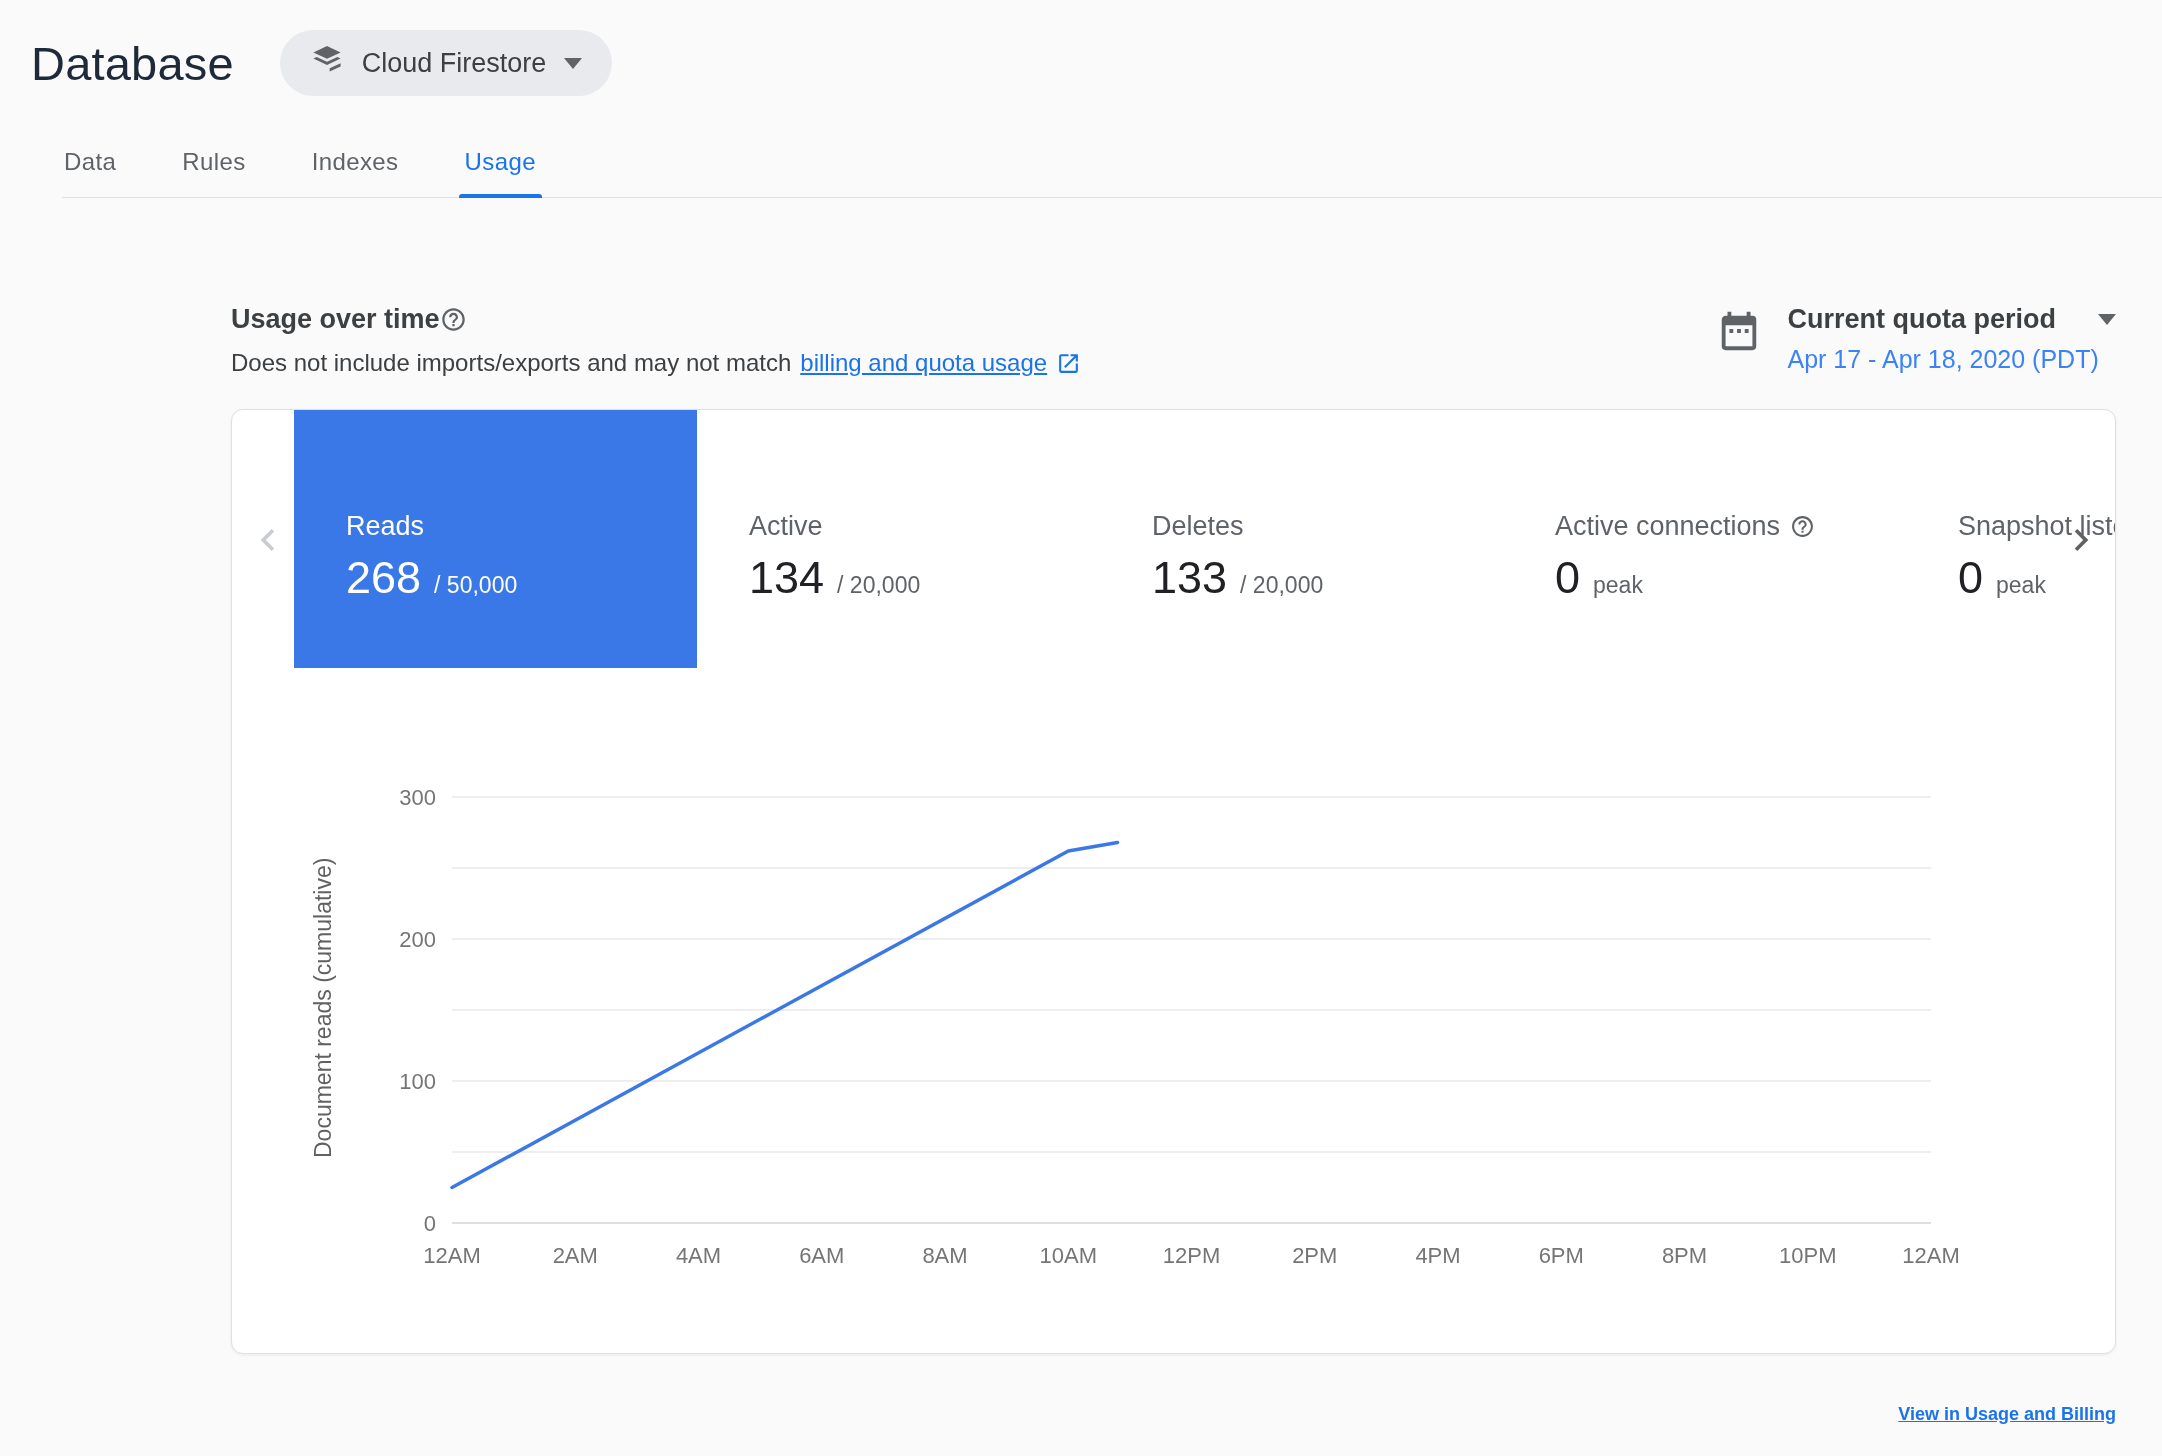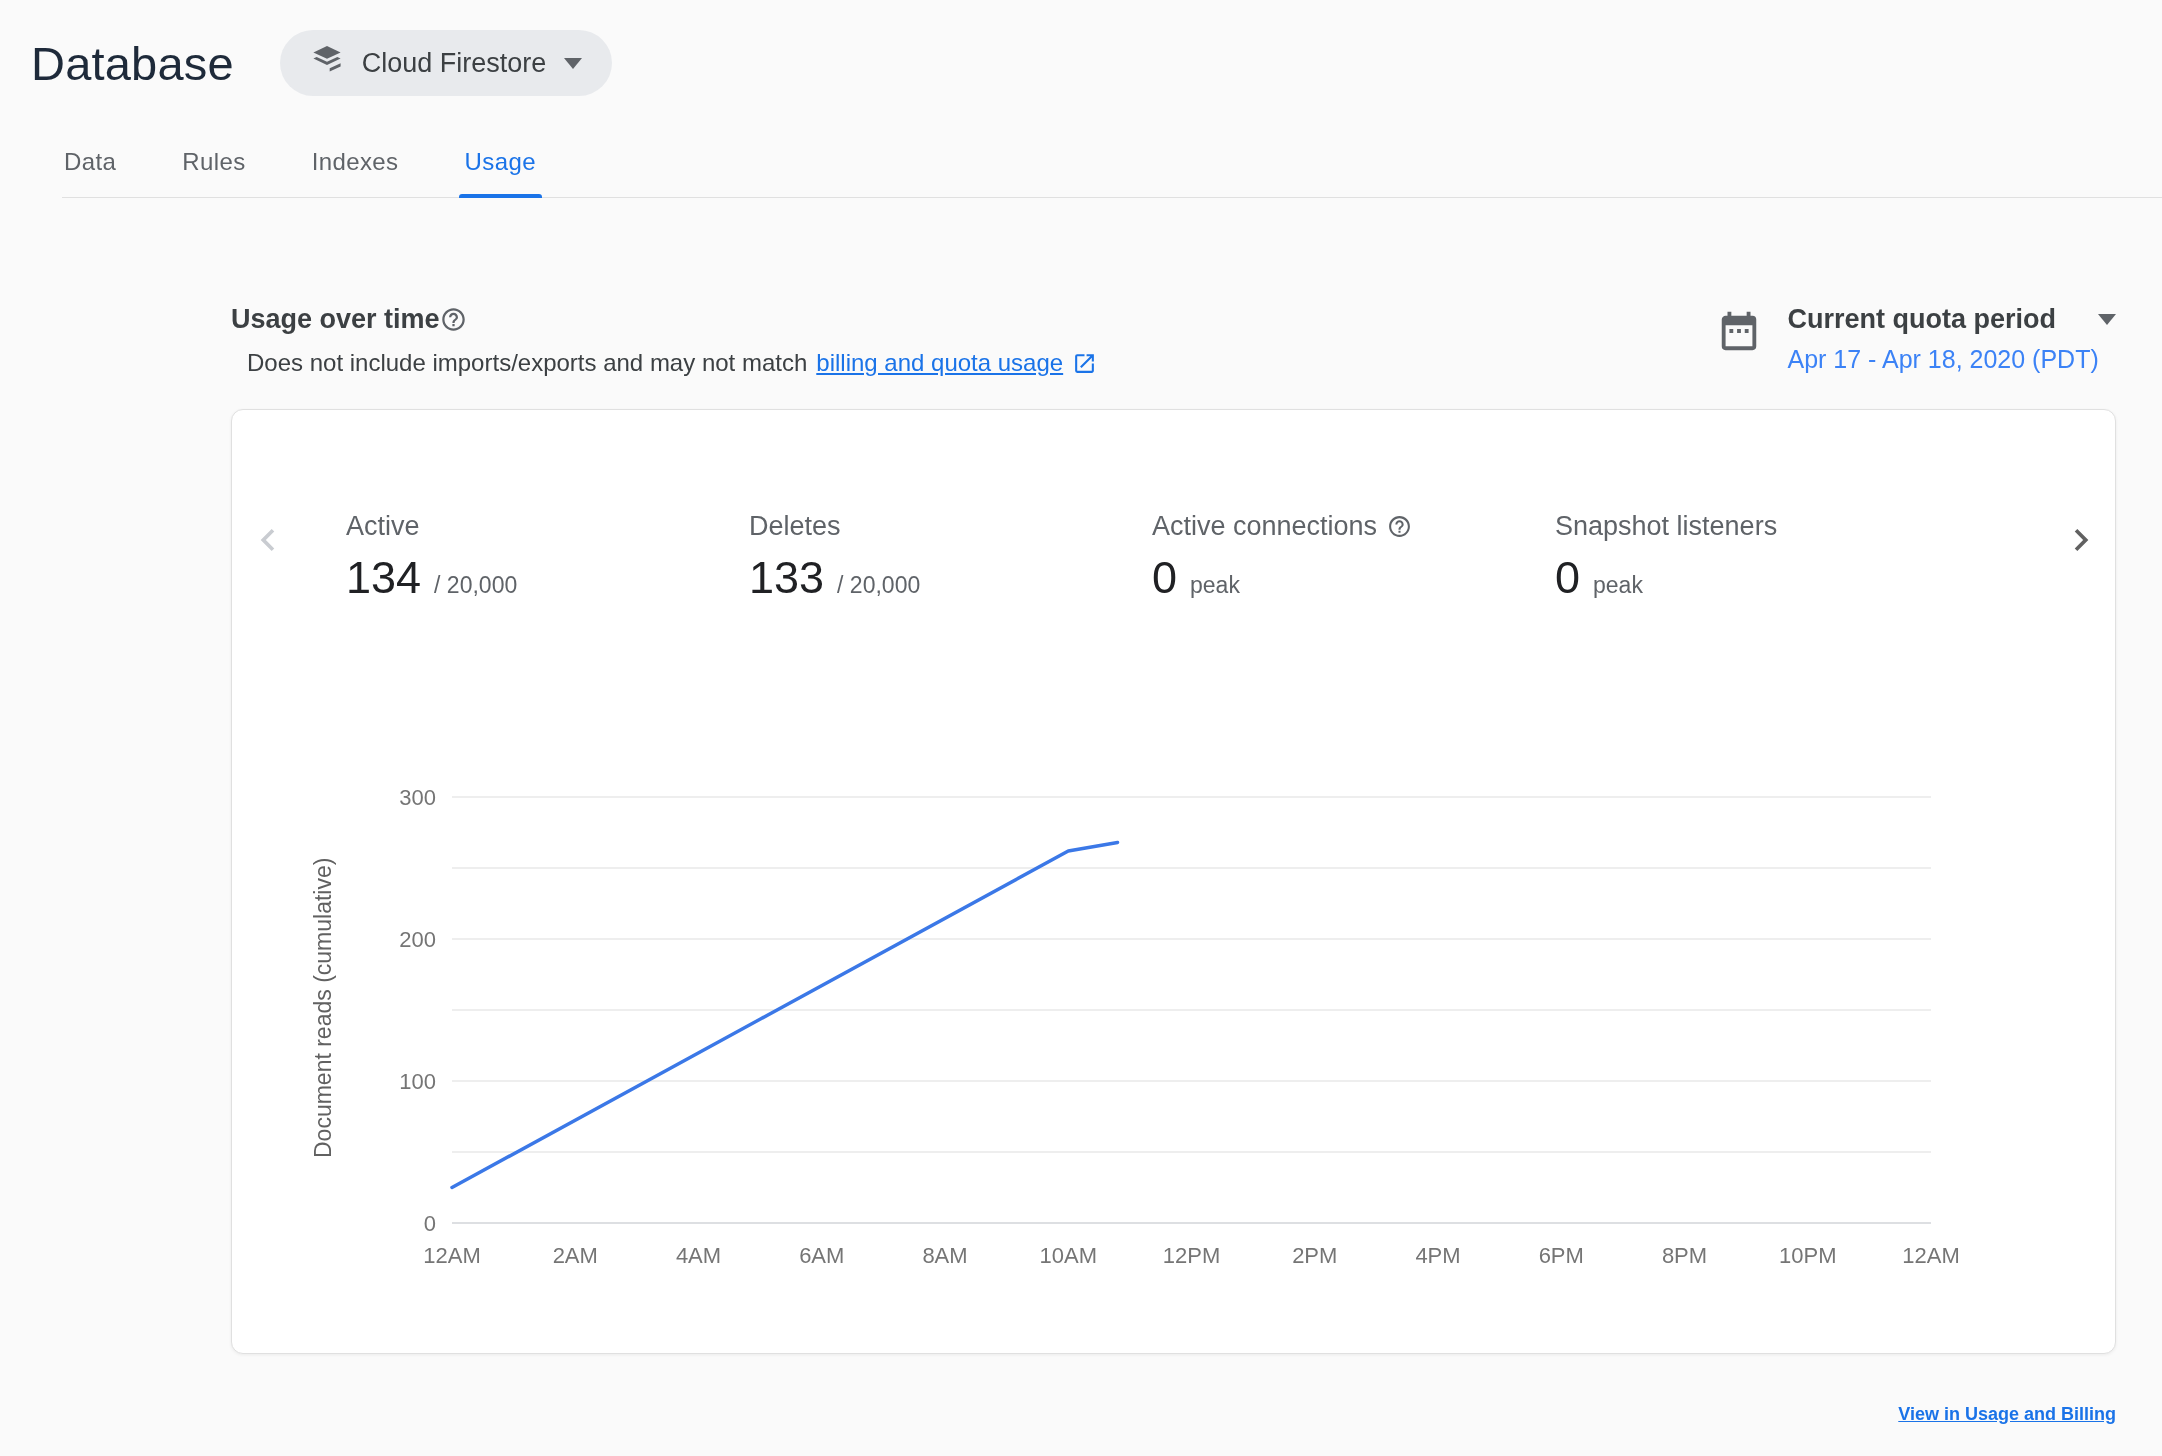--- a/index.html
+++ b/index.html
@@ -41,21 +41,21 @@
     background: #1a73e8; border-radius: 3px 3px 0 0;
   }
 
   
   main { padding: 0 46px 0 231px; }
 
   .usage-header { margin-top: 106px; display: flex; justify-content: space-between; align-items: flex-start; }
   .usage-title-row { display: flex; align-items: center; gap: 0; }
   h2.usage-title { margin: 0; font-size: 27px; font-weight: 700; color: #3c4043; }
   .help-icon svg { display: block; fill: #5f6368; }
-  .usage-desc { margin: 14px 16px 0; font-size: 24px; color: #3c4043; display: flex; align-items: center; gap: 9px; }
+  .usage-desc { margin: 14px 0 0; font-size: 24px; color: #3c4043; display: flex; align-items: center; gap: 9px; }
   .usage-desc a { color: #1a73e8; text-decoration: underline; cursor: pointer; }
   .external-icon svg { display: block; fill: #1a73e8; }
 
   .period-selector {
     display: flex; align-items: flex-start; gap: 26px; background: none; border: none;
     padding: 0; cursor: pointer; font-family: inherit; text-align: left;
   }
   .calendar-icon svg { display: block; fill: #5f6368; margin-top: 4px; }
   .period-label-row { display: flex; align-items: center; gap: 42px; font-size: 27px; font-weight: 700; color: #3c4043; }
   .period-range { margin-top: 10px; font-size: 25px; font-weight: 500; color: #3b82f6; }
@@ -182,20 +182,30 @@
       </button>
       <button class="carousel-btn right">
         <span>
           <svg width="44" height="44" viewBox="0 0 24 24">
               <path d="M10 6L8.59 7.41 13.17 12l-4.58 4.59L10 18l6-6z"></path>
             </svg>
         </span>
       </button>
 
       <div class="metrics-row">
+  <button class="metric selected">
+    <span class="metric-label-row">
+      <span class="metric-label">Reads</span>
+
+    </span>
+    <span class="metric-value-row">
+      <span class="metric-value">268</span>
+      <span class="metric-suffix">/ 50,000</span>
+    </span>
+  </button>
 
   <button class="metric">
     <span class="metric-label-row">
       <span class="metric-label">Active</span>
 
     </span>
     <span class="metric-value-row">
       <span class="metric-value">134</span>
       <span class="metric-suffix">/ 20,000</span>
     </span>

